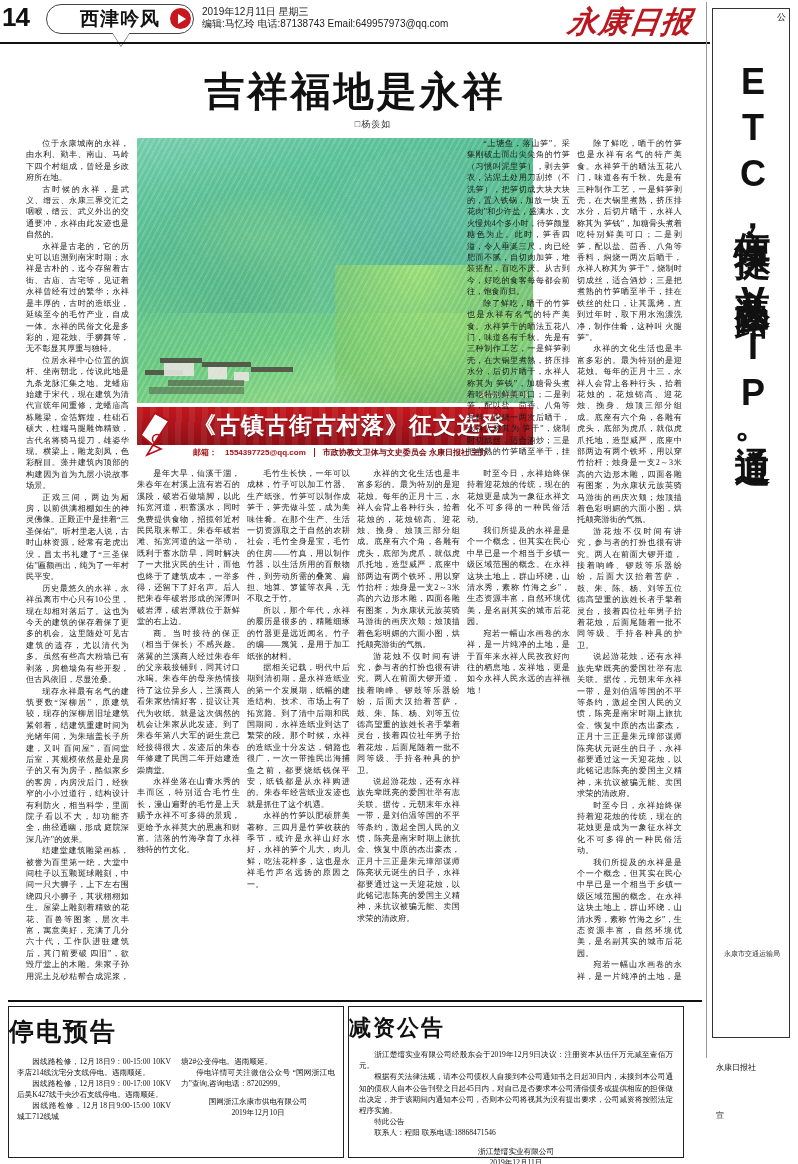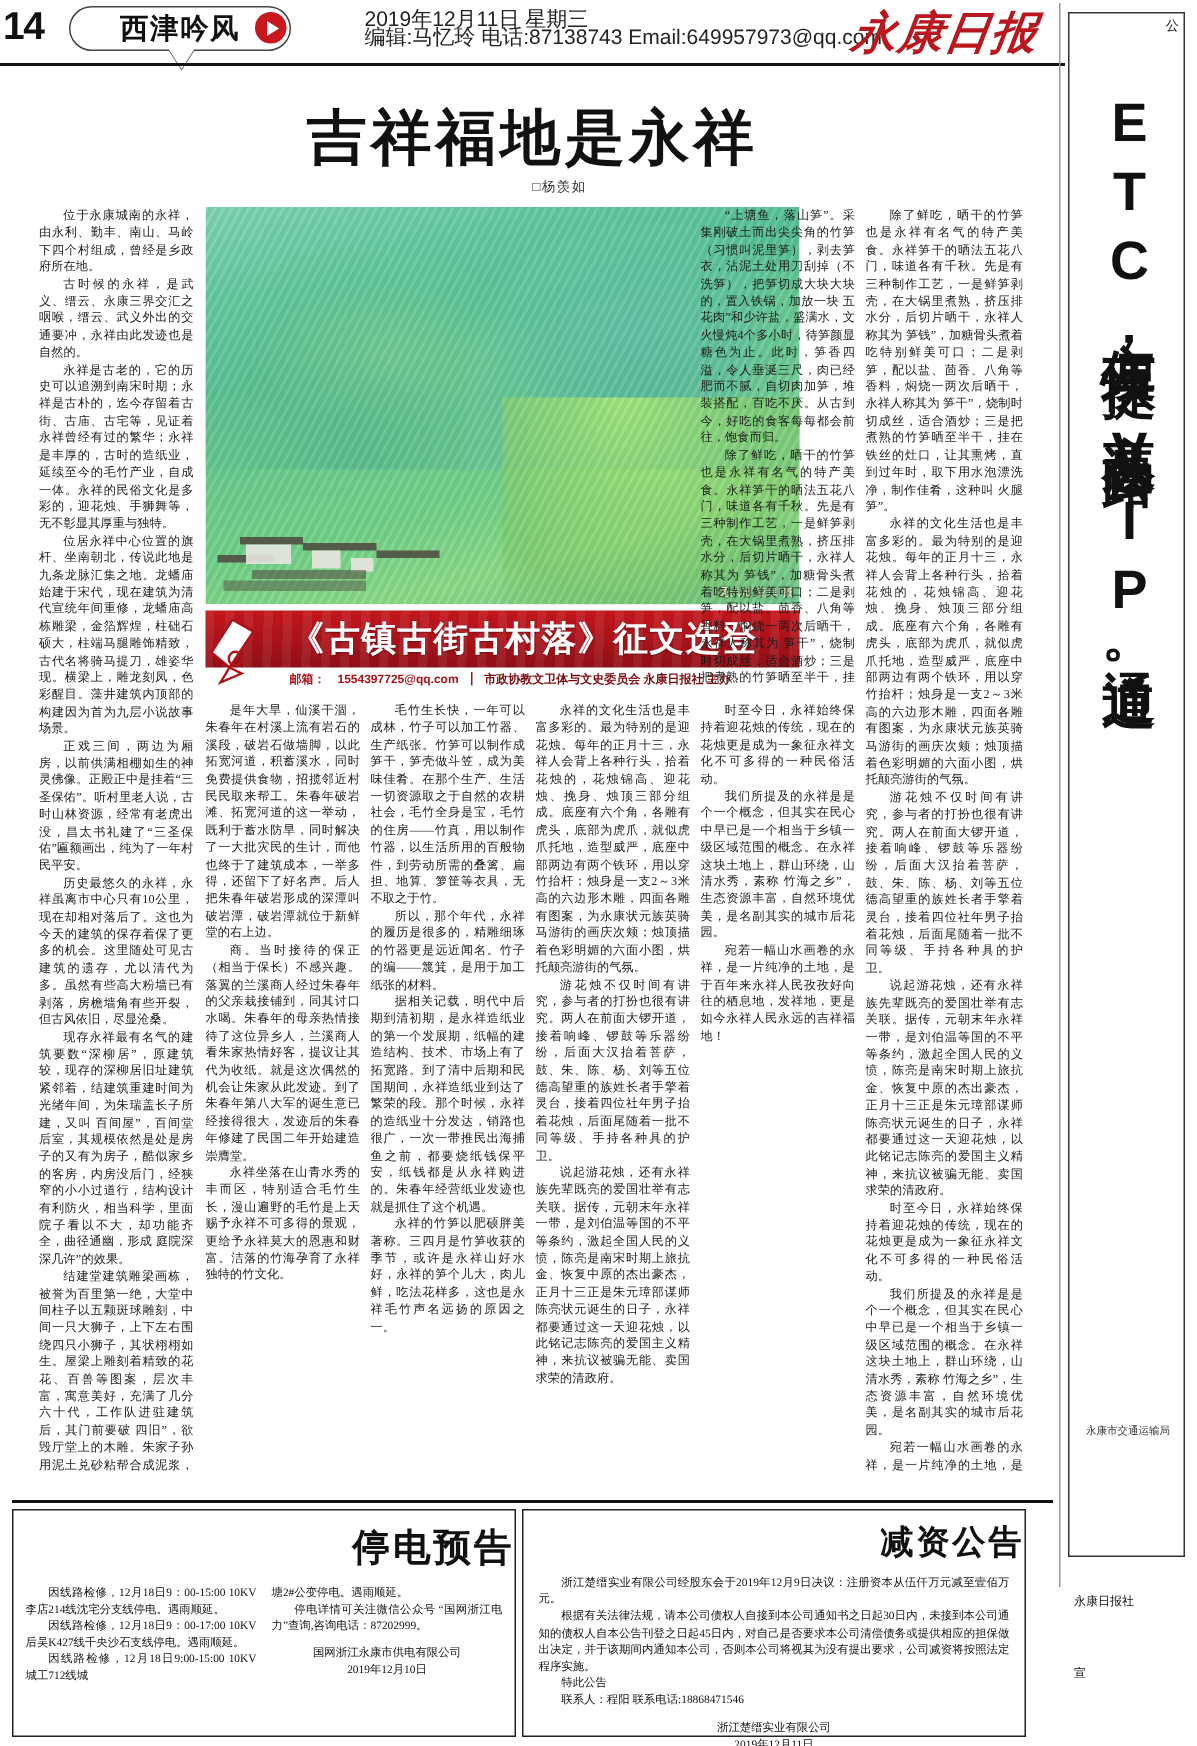--- a/index.html
+++ b/index.html
@@ -48,21 +48,21 @@
   .play-dot i {
     display:block; width:0; height:0;
     border-top: 5px solid transparent;
     border-bottom: 5px solid transparent;
     border-left: 8px solid #fff;
     margin-left: 2px;
   }
   .issue-info {
     position: absolute; left: 202px; top: 6px;
     font-family: "Liberation Sans", sans-serif;
-    font-size: 14px; color: #222; line-height: 12px; margin-left: 41px;
+    font-size: 10px; color: #222; line-height: 12px;
   }
   .issue-info div { white-space: nowrap; }
   .nameplate {
     position: absolute; right: 18px; top: 2px;
     font-family: "Liberation Serif", serif;
     font-size: 30px; font-weight: bold; color: #b9181e;
     font-style: italic; letter-spacing: 1px;
     transform: skewX(-8deg);
   }
   .rule-top {
@@ -190,21 +190,21 @@
   
   .rule-bottom {
     position:absolute; left:8px; top:1000px; width:694px; height:2px; background:#111;
   }
   .ad-box {
     position:absolute; border:1.4px solid #222; background:#fff;
   }
   .ad-power { left: 8px; top: 1006px; width: 336px; height: 152px; }
   .ad-capital { left: 348px; top: 1006px; width: 336px; height: 152px; }
   .ad-title {
-    text-align:right;
+    text-align:left;
     font-family:"Liberation Sans", sans-serif;
     font-weight:bold; color:#111;
   }
   .ad-power .ad-title { font-size: 25px; margin-top: 8px; letter-spacing:2px; }
   .ad-capital .ad-title { font-size: 22px; margin-top: 6px; letter-spacing:2px; }
   .ad-body {
     display:flex; gap:10px; padding: 8px 8px 0 8px;
     font-family:"Liberation Serif", serif;
     font-size: 7.6px; line-height: 11px; color:#111;
     text-align: justify;

